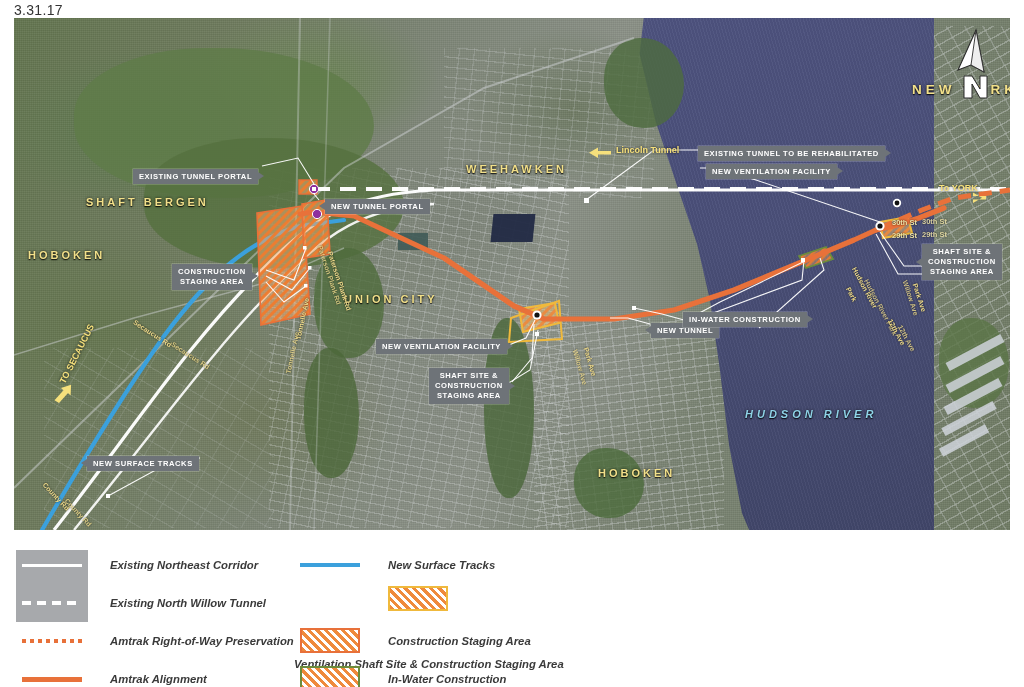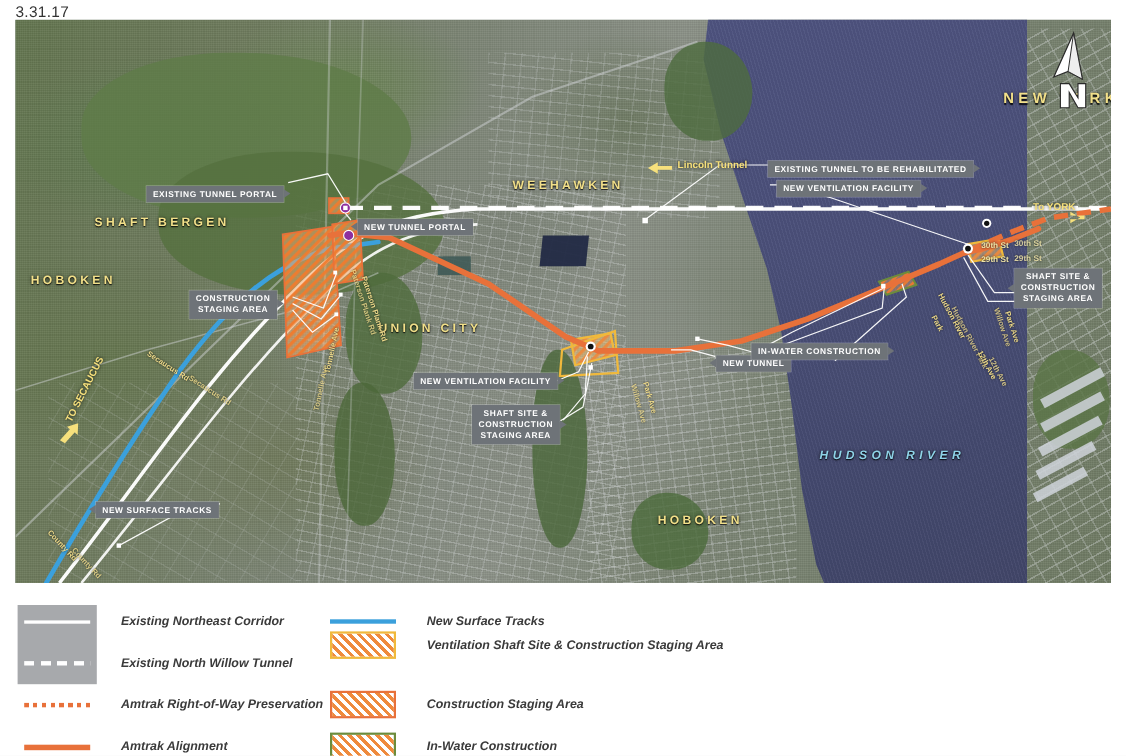--- a/index.html
+++ b/index.html
@@ -442,21 +442,21 @@
     </div>
 
     <div class="legend-col" id="legend-col-right">
       <div class="legend-row" style="left:0; top:6px;">
         <div class="legend-swatch">
           <div class="sw-blue" style="position:absolute; top:11px;"></div>
         </div>
         <div class="legend-label">New Surface Tracks</div>
       </div>
 
-      <div class="legend-row" style="left:0; top:28px;">
+      <div class="legend-row" style="left:0; top:44px;flex-direction:column;">
         <div class="legend-swatch">
           <div class="sw-hatch" style="position:absolute; top:0;"></div>
         </div>
         <div class="legend-label">Ventilation Shaft Site &amp; Construction Staging Area</div>
       </div>
 
       <div class="legend-row" style="left:0; top:82px;">
         <div class="legend-swatch">
           <div class="sw-hatch orange" style="position:absolute; top:0;"></div>
         </div>

